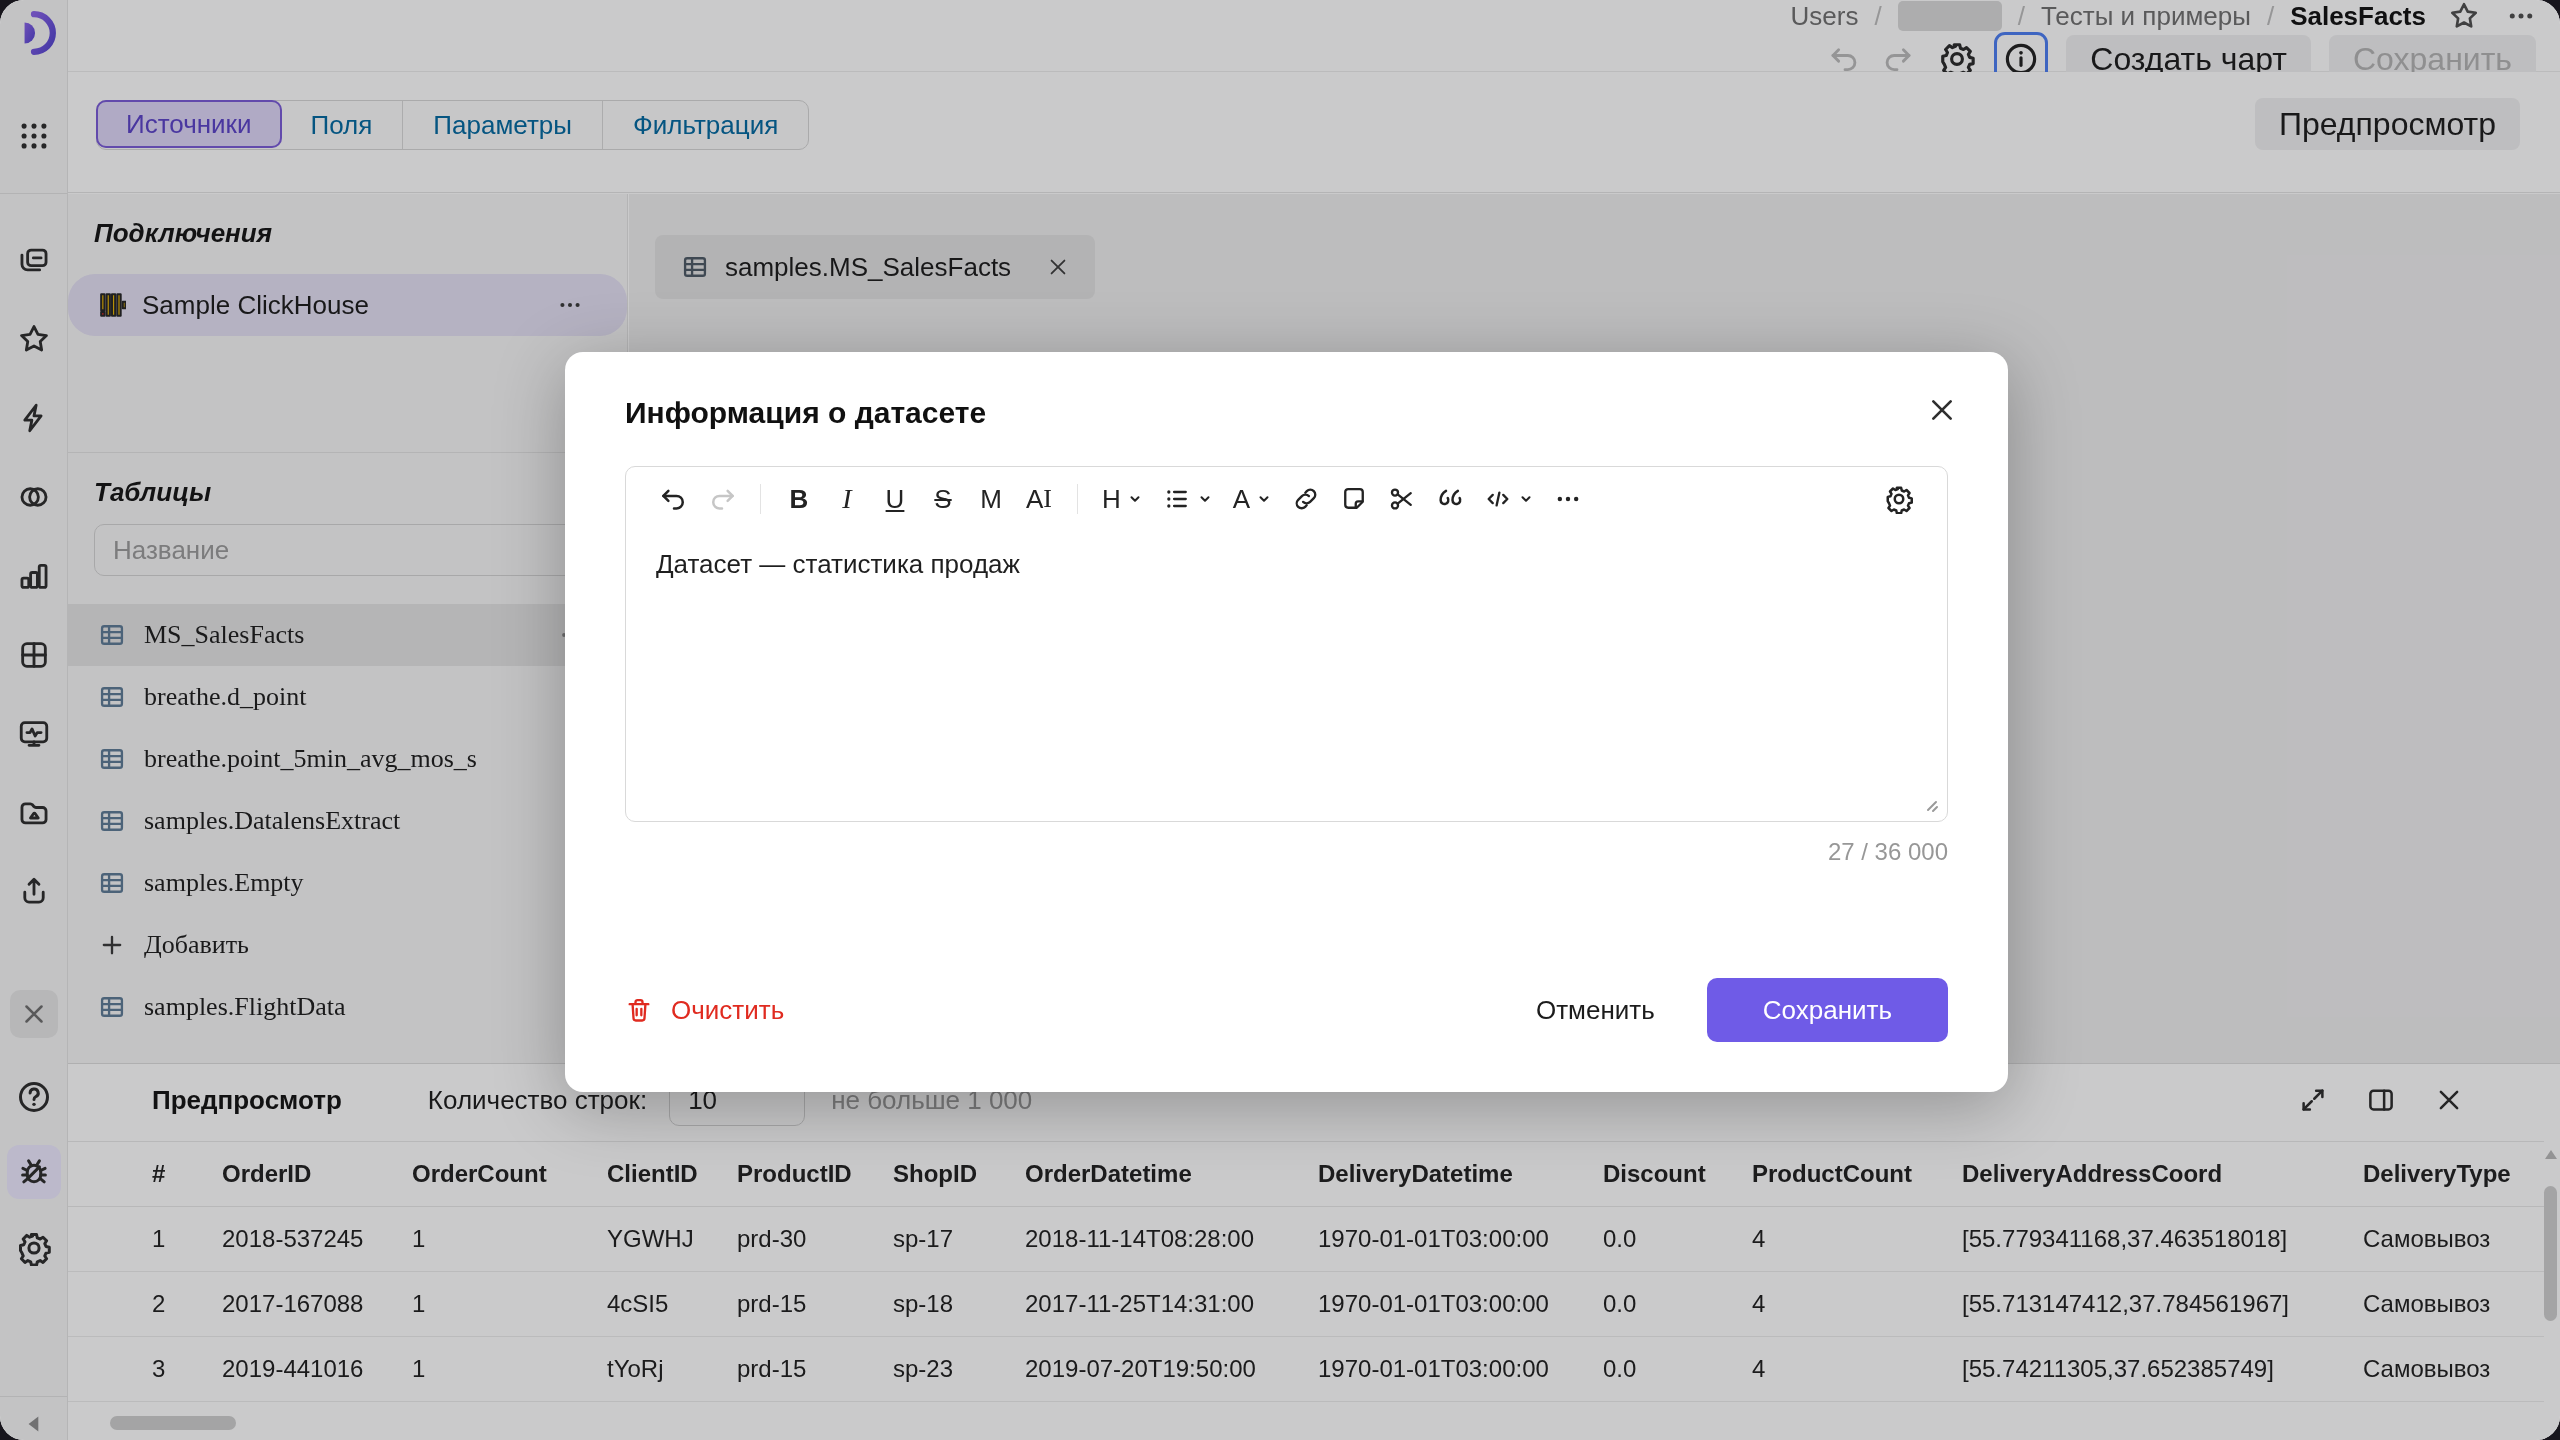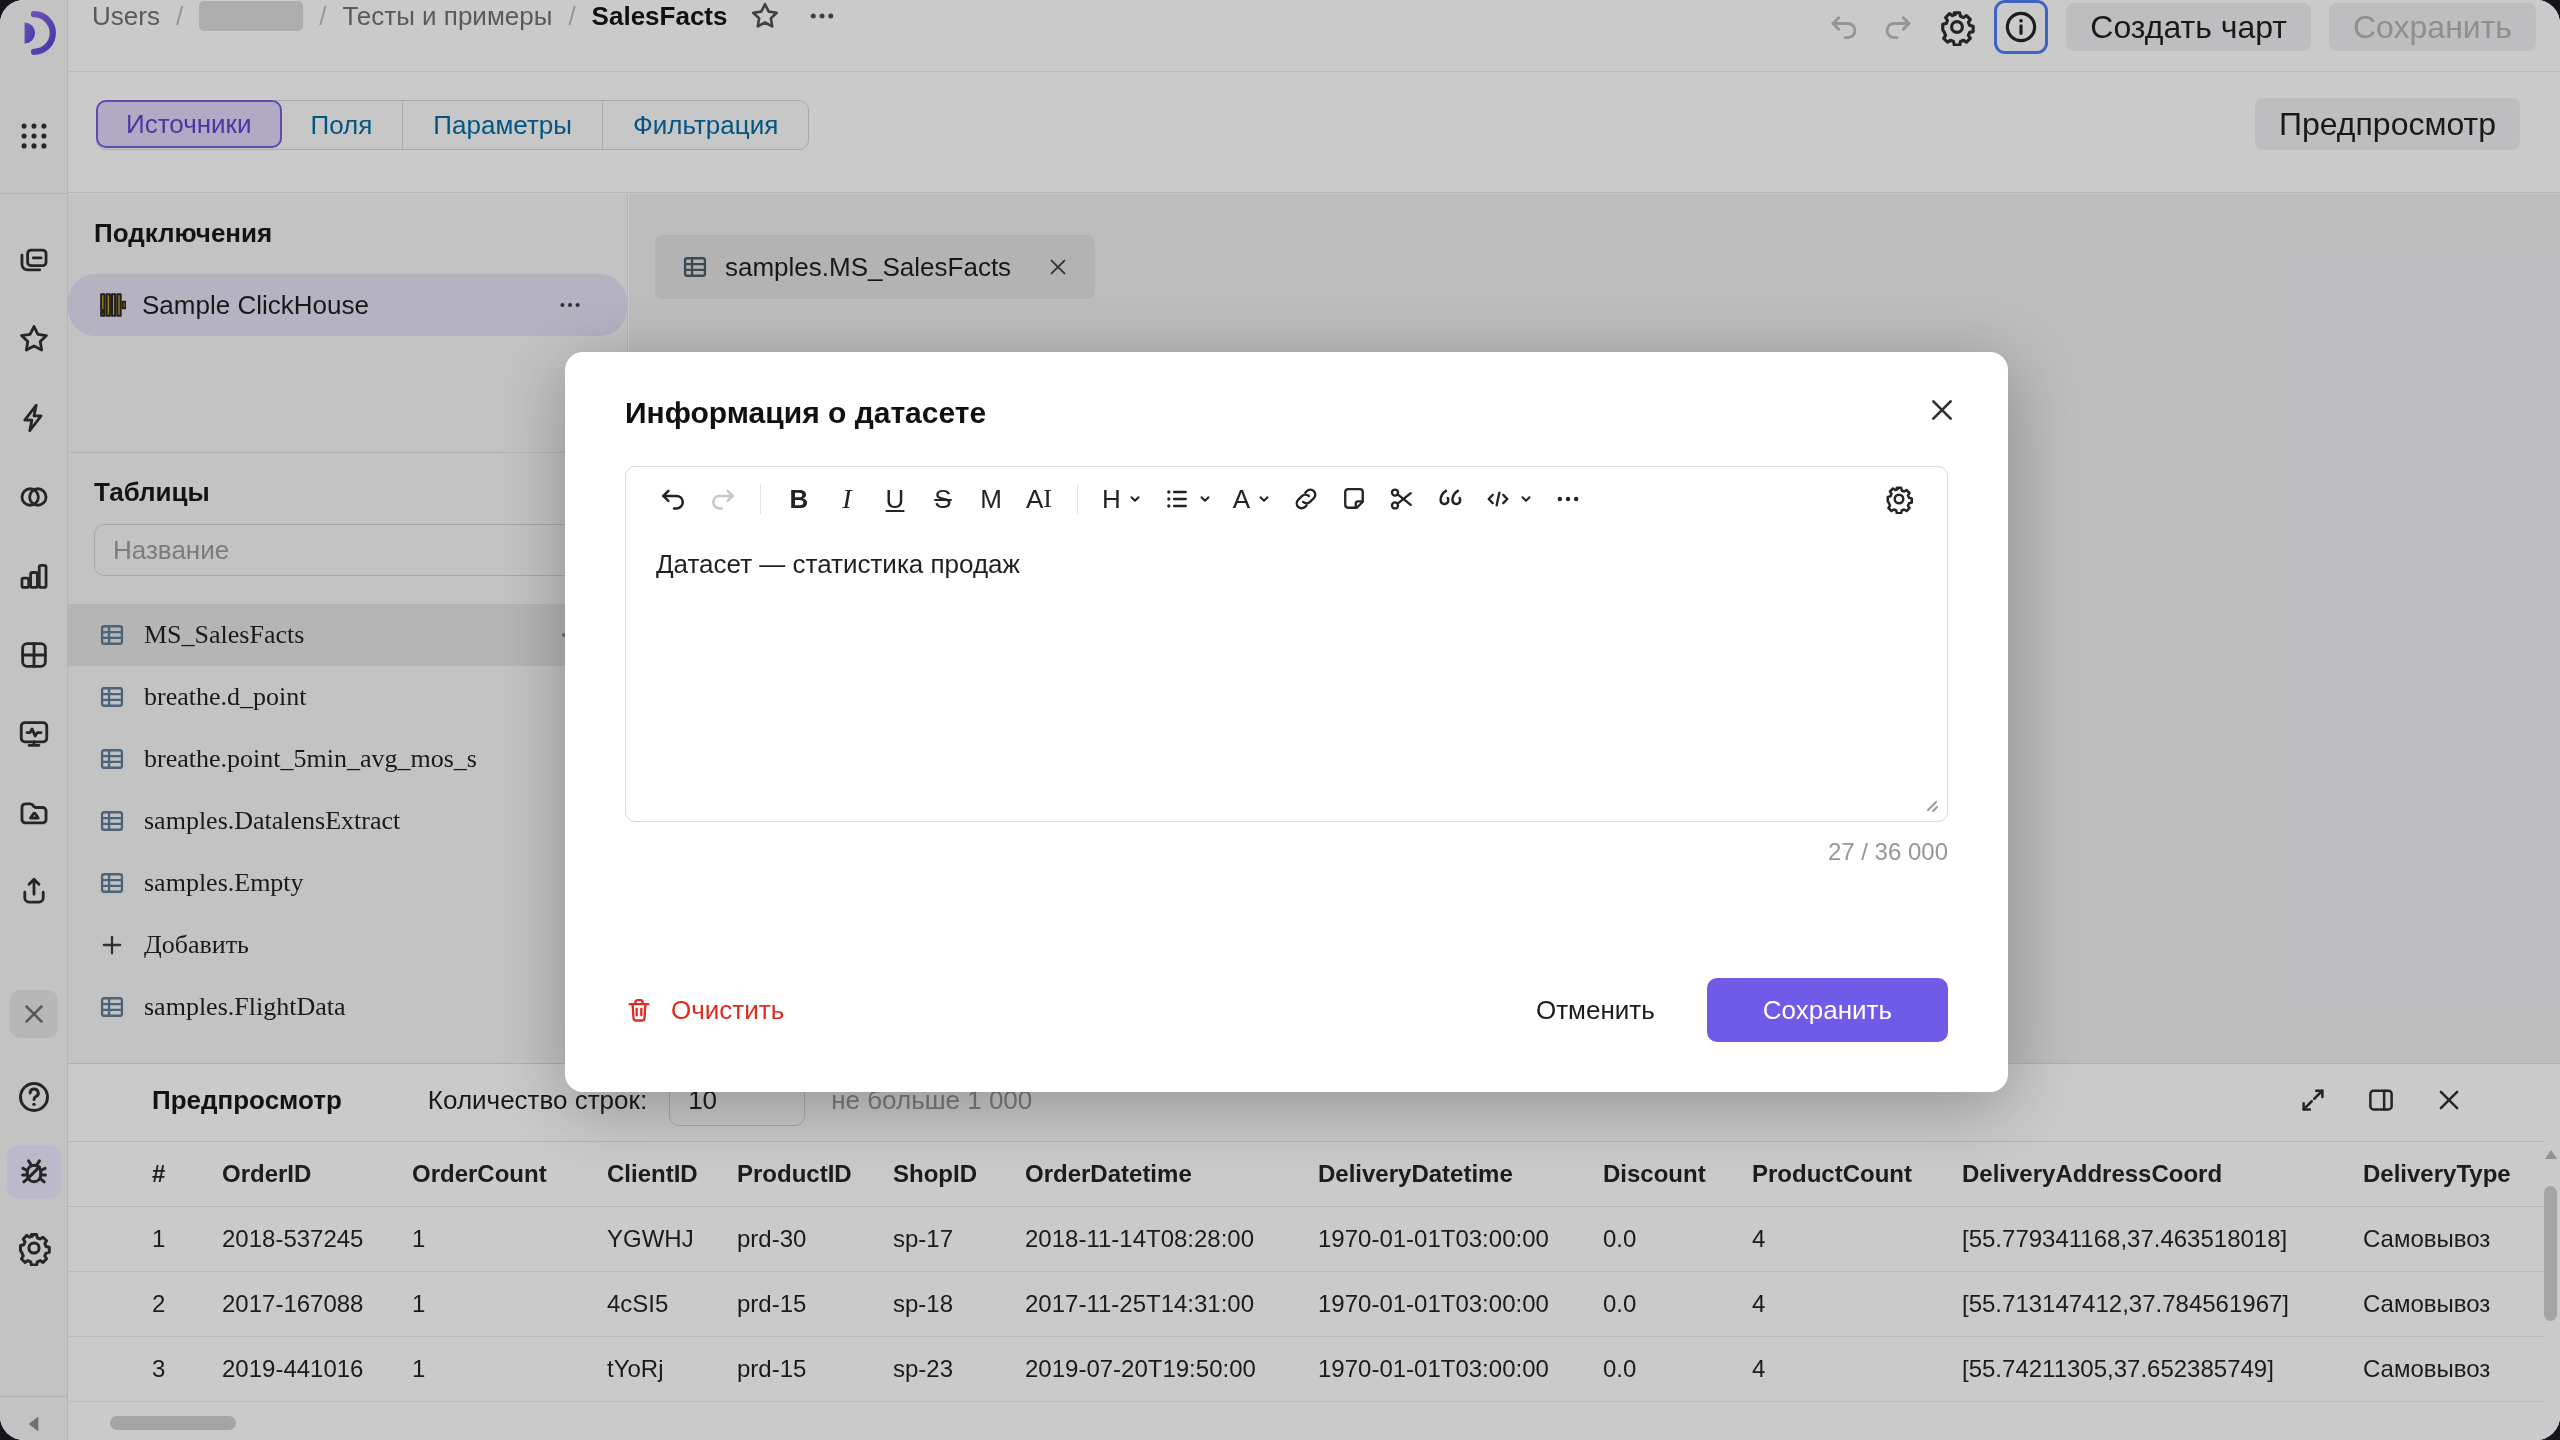--- a/index.html
+++ b/index.html
@@ -21,21 +21,21 @@
   .rail { position:absolute; left:0; top:0; bottom:0; width:68px; background:#f7f7f7; border-right:1px solid #e4e4e4; z-index:5; }
   .rail-item { position:absolute; left:50%; transform:translateX(-50%); display:flex; align-items:center; justify-content:center; color:#2e2e2e; }
   .rail-btn { width:48px; height:48px; border-radius:10px; }
   .rail-divider { position:absolute; left:0; right:0; height:1px; background:#e2e2e2; }
   .rail-close { background:#e7e7e7; color:#6f6f6f; }
   .rail-bug { background:#edeaff; border-radius:12px; width:54px; height:54px; }
   .rail-collapse { color:#8d8d8d; }
 
   
   .topbar { position:absolute; left:68px; right:0; top:0; height:72px; background:#fff; border-bottom:1px solid #ececec;
-            display:flex; align-items:flex-start; padding:0 24px; }
+            display:flex; align-items:flex-end; padding:0 24px;flex-direction:column; }
   .crumbs { display:flex; align-items:center; gap:16px; font-size:26px; }
   .crumb-link { color:#707070; }
   .crumb-sep { color:#bdbdbd; }
   .crumb-current { color:#111; font-weight:700; }
   .crumb-redacted { width:104px; height:30px; background:#dadada; border-radius:5px; }
   .crumb-star { color:#4f4f4f; margin-left:6px; }
   .crumb-more { color:#4f4f4f; margin-left:10px; }
   .topbar-right { margin-left:auto; display:flex; align-items:center; gap:18px; }
   .tb-ic { color:#2b2b2b; }
   .tb-ic.disabled { color:#bcbcbc; }
@@ -48,21 +48,21 @@
   .subbar { position:absolute; left:68px; right:0; top:72px; height:121px; background:#fff; border-bottom:1px solid #e3e3e3; }
   .segmented { position:absolute; left:28px; top:28px; display:flex; border:1px solid #d6d6d6; border-radius:10px; background:#fbfbfb; }
   .seg { height:48px; padding:0 30px; display:flex; align-items:center; font-size:26px; color:#0369a1; border-right:1px solid #d9d9d9; }
   .seg:last-child { border-right:none; }
   .seg.active { background:var(--tab-active-bg,#ded6f8); color:#5b43c8; border-radius:10px; margin:-1px;
                 box-shadow:0 0 0 2px var(--tab-active-border,#7a5cd8) inset; border-right:none; position:relative; z-index:1; }
   .preview-top-btn { position:absolute; right:40px; top:26px; height:52px; }
 
   
   .left-panel { position:absolute; left:68px; top:194px; width:560px; bottom:377px; background:#f7f7f7; border-right:1px solid #e3e3e3; }
-  .panel-title { padding:24px 0 0 26px; font-size:26px; font-weight:700; color:#151515; }
+  .panel-title { padding:24px 0 0 26px; font-size:26px; font-weight:700; color:#151515;font-style:italic; }
   .conn-row { margin-top:25px; height:62px; background:#e4e0f4; display:flex; align-items:center; padding:0 44px 0 30px; gap:16px;border-radius:27px; }
   .conn-label { font-size:26px; color:#1c1c1c; flex:1; white-space:nowrap; overflow:hidden; }
   .more-dots { color:#3c3c3c; }
   .panel-hr { margin-top:116px; height:1px; background:#e3e3e3; }
   .search-box { margin:16px 26px 0; height:52px; border:1px solid #d4d4d4; border-radius:10px; background:transparent;
                 display:flex; align-items:center; padding:0 18px; }
   .search-box input { border:none; outline:none; background:transparent; font-size:26px; color:#222; width:100%; font-family:inherit; }
   .search-box input::placeholder { color:#9b9b9b; }
   .tbl-list { margin-top:28px; }
   .tbl-row { height:62px; display:flex; align-items:center; gap:18px; padding:0 44px 0 30px; font-size:26px; color:#1e1e1e;font-family:Liberation Serif, serif; }

